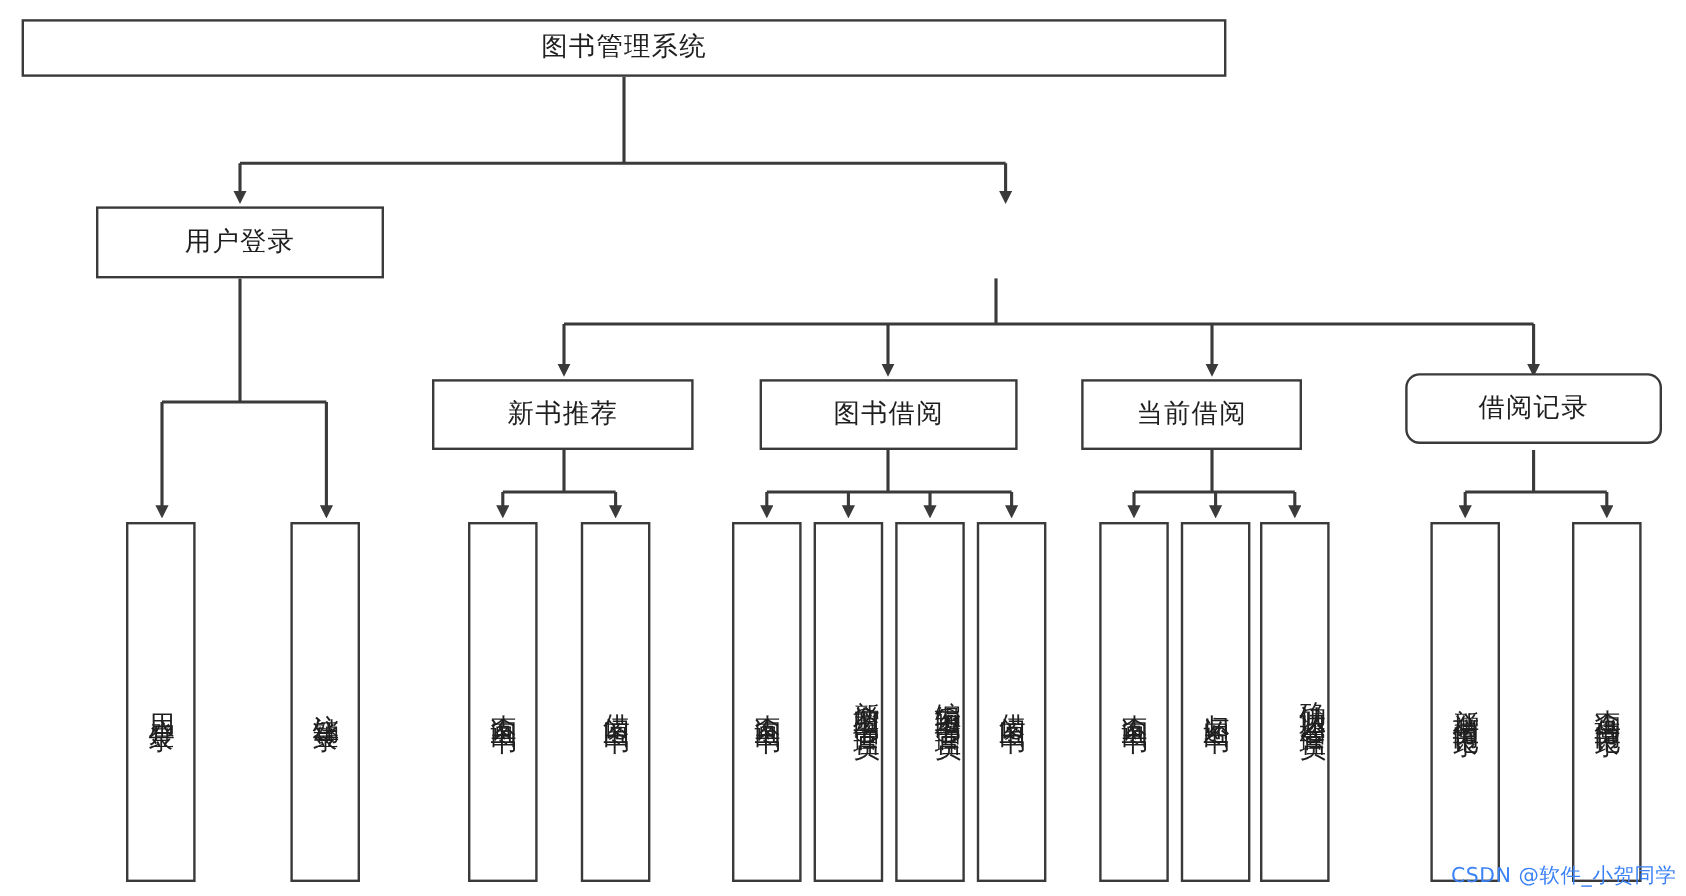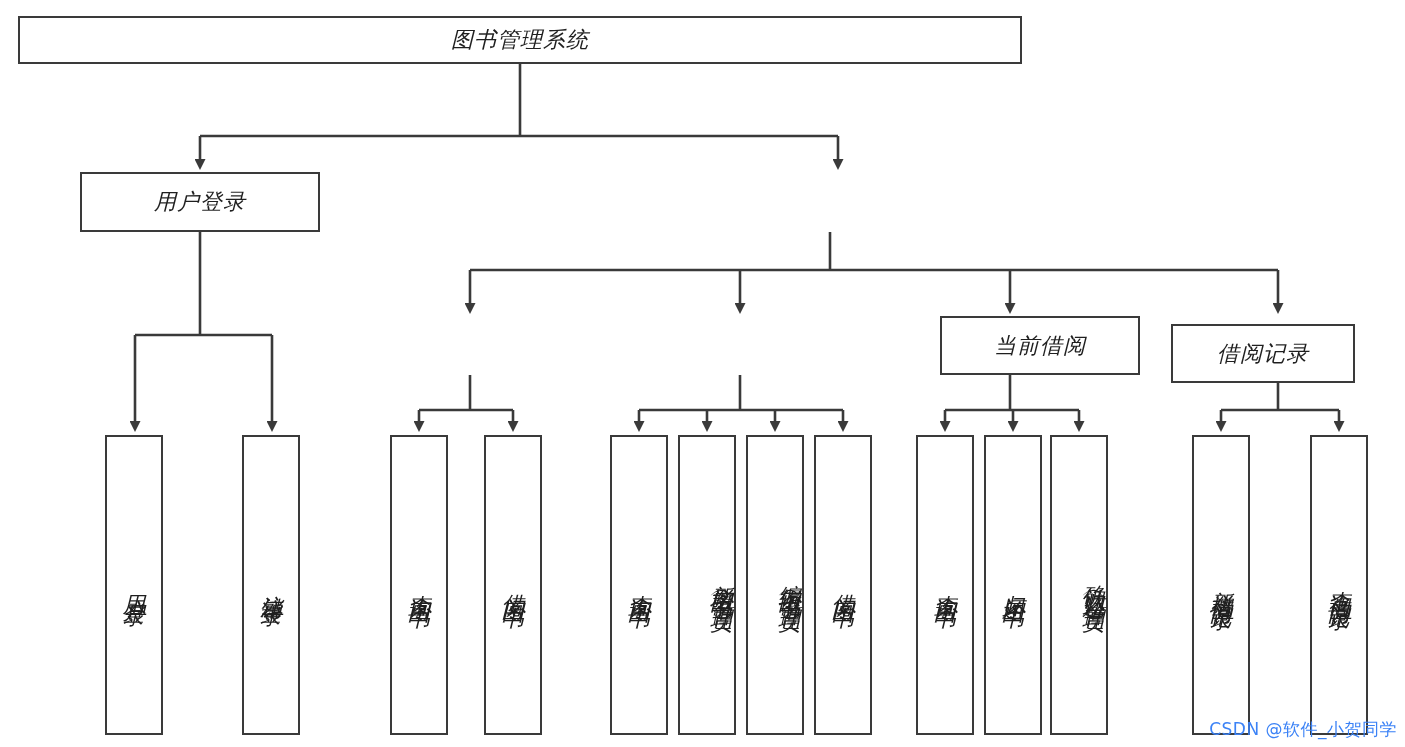--- a/index.html
+++ b/index.html
@@ -23,21 +23,20 @@
   .node{
     position:absolute;
     box-sizing:border-box;
     background:#ffffff;
     border:2px solid #3a3a3a;
     display:flex;
     align-items:center;
     justify-content:center;
     color:#1f1f1f;
     z-index:2;
-    font-style:italic;
   }
   .node.horiz{
     font-size:22px;
     letter-spacing:1px;
     line-height:1.25;
   }
   .node.vert{
     writing-mode:vertical-rl;
     text-orientation:upright;
     font-size:22px;
@@ -124,24 +123,30 @@
   </svg>
 
   <div class="node horiz" style="left:18px;top:16px;width:1004px;height:48px;">
     <span class="label">图书管理系统</span>
   </div>
 
   <div class="node horiz" style="left:80px;top:172px;width:240px;height:60px;">
     <span class="label">用户登录</span>
   </div>
 
-  <div class="node horiz" style="left:940px;top:316px;width:200px;height:59px;">
+  <div class="node horiz" style="left:360px;top:316px;width:218px;height:59px;">
+    <span class="label">新书推荐</span>
+  </div>
+  <div class="node horiz" style="left:633px;top:316px;width:215px;height:59px;">
+    <span class="label">图书借阅</span>
+  </div>
+  <div class="node horiz" style="left:901px;top:316px;width:184px;height:59px;">
     <span class="label">当前借阅</span>
   </div>
-  <div class="node horiz" style="left:1171px;top:324px;width:184px;height:59px;">
+  <div class="node horiz" style="left:1171px;top:311px;width:214px;height:59px;border-radius:12px;">
     <span class="label">借阅记录</span>
   </div>
 
   <div class="node vert midalign" style="left:105px;top:435px;width:58px;height:300px;">
     <span class="label">用户登录</span>
   </div>
   <div class="node vert midalign" style="left:242px;top:435px;width:58px;height:300px;">
     <span class="label">注销登录</span>
   </div>
 

